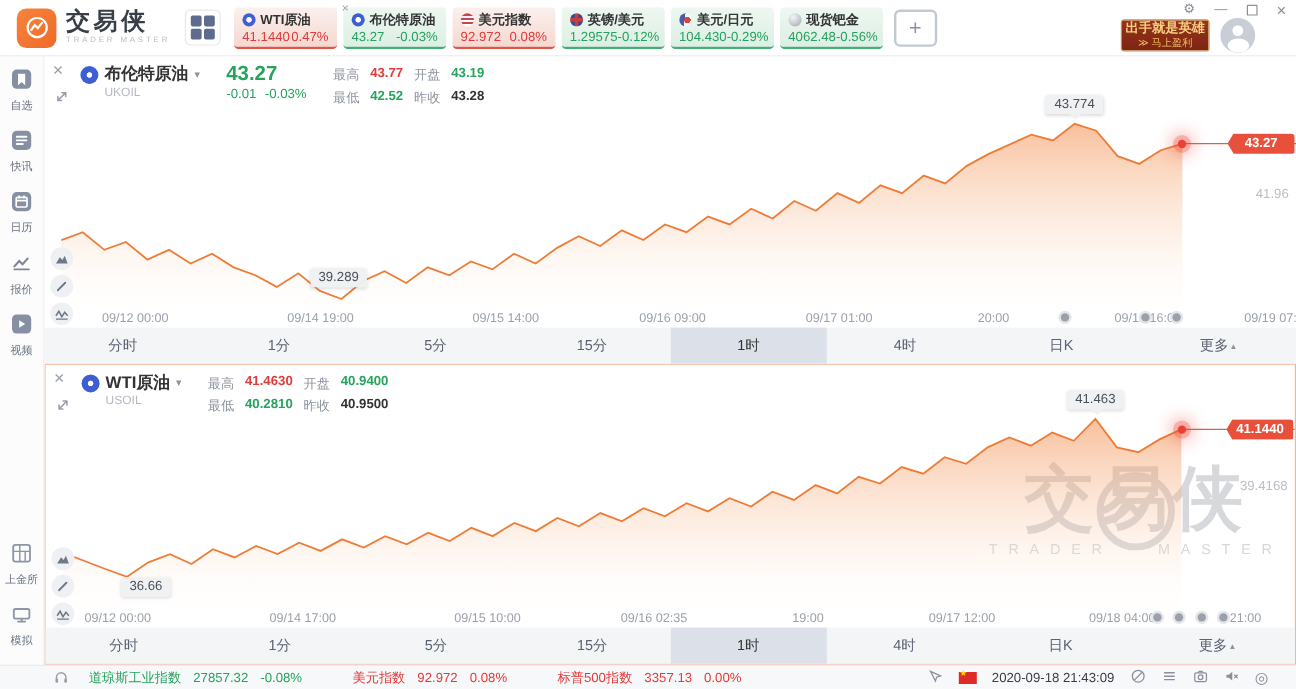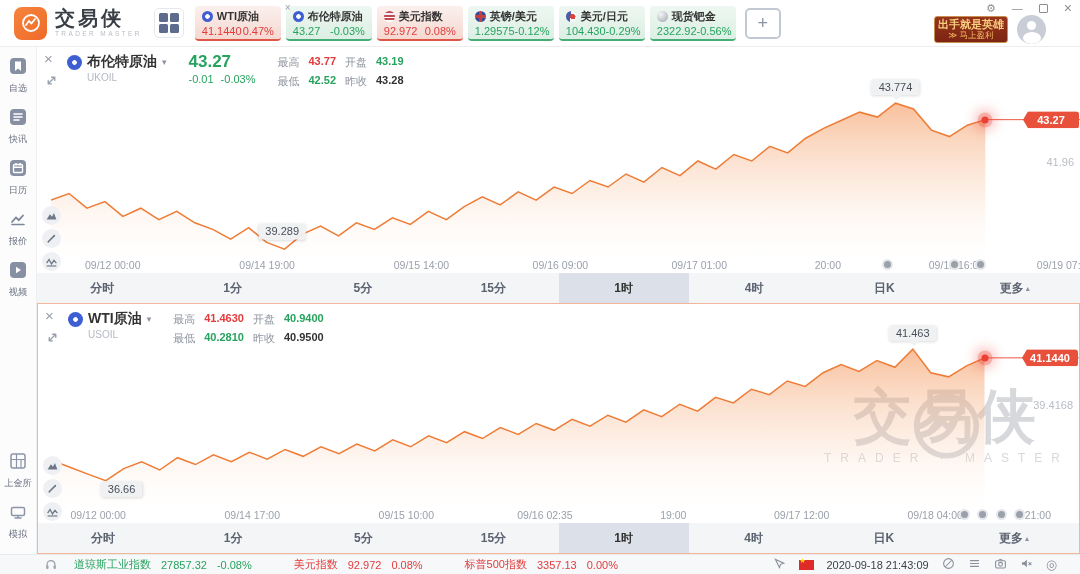--- a/index.html
+++ b/index.html
@@ -105,21 +105,21 @@
     align-items:center; justify-content:center; cursor:pointer; }
 
   .taxis { position:absolute; left:14px; right:0; bottom:30px; height:16px; font-size:10.5px; color:#9ba1ab; z-index:3;}
   .taxis span.tl { position:absolute; transform:translateX(-50%); white-space:nowrap; top:2px; }
   .ev-dot { position:absolute; top:4px; width:7px; height:7px; border-radius:50%; background:#9aa1ab;
     box-shadow:0 0 0 2px #e4e6ea; cursor:pointer; }
 
   .tfbar { position:absolute; left:0; right:0; bottom:0; height:30px; background:#f4f5f7;
     display:flex; z-index:5; }
   .tf { flex:1; display:flex; align-items:center; justify-content:center; gap:2px;
-    font-size:12px; color:#5b6270; cursor:pointer;font-weight:bold; }
+    font-size:12px; color:#5b6270; cursor:pointer; }
   .tf.sel { background:#dbe0e9; color:#333; }
   .tf .more-arrow { font-size:8px; color:#8b93a3; }
 
   .watermark { position:absolute; right:10px; bottom:42px; z-index:1; display:flex; flex-direction:column;
     align-items:center; color:#d6d8dc; }
   .wm-row { display:flex; align-items:center; gap:10px; }
   .wm-cn { font-size:58px; font-weight:bold; letter-spacing:4px; line-height:1; }
   .wm-en { font-size:12px; letter-spacing:9px; margin-top:6px; }
 
   
@@ -208,21 +208,21 @@
           <span>104.430</span>
           <span>-0.29%</span>
         </div>
     </div>
     <div class="tab down">
       <div class="tab-r1">
           <span class="ticon metal"></span>
           <span>现货钯金</span>
         </div>
       <div class="tab-r2">
-          <span>2322.92</span>
+          <span>4062.48</span>
           <span>-0.56%</span>
         </div>
     </div>
     <div class="plus-btn">+</div>
   </div>
 
   <div class="win-controls">
     <span class="wc">⚙</span>
     <span class="wc">—</span>
     <span class="wc wc-max"></span>

